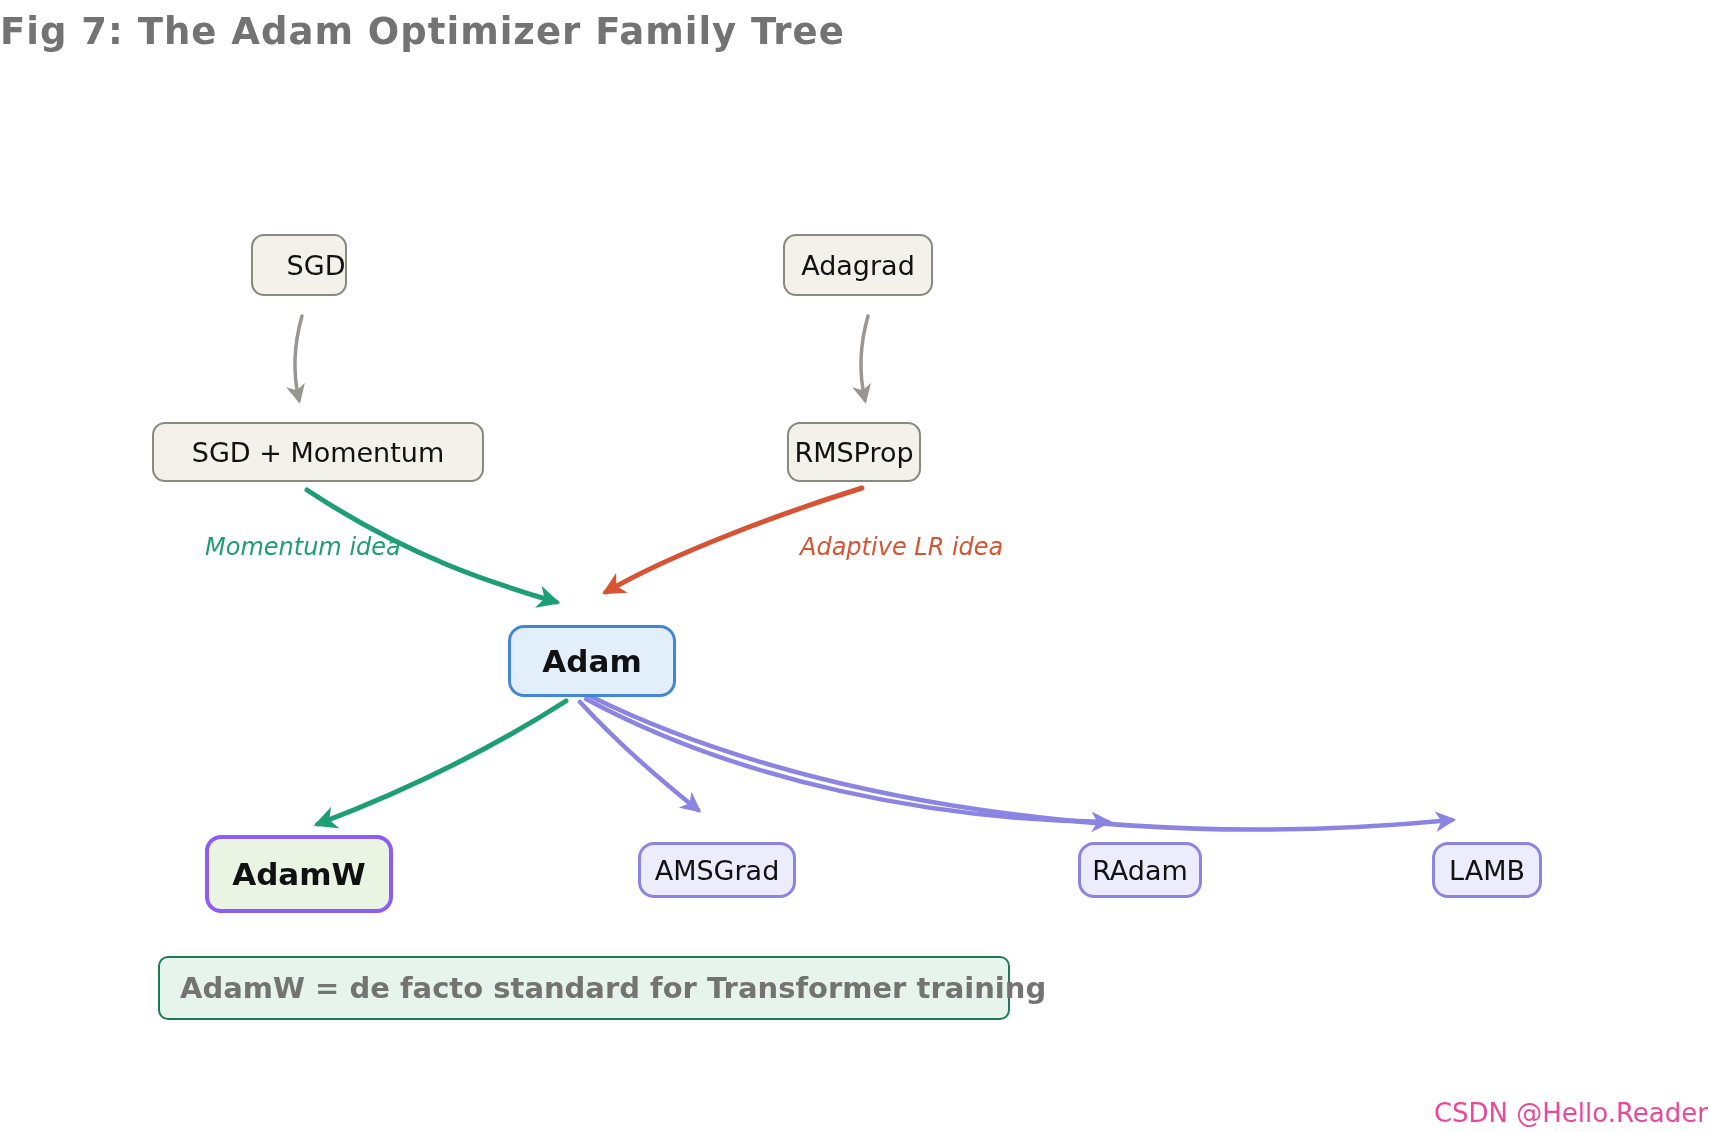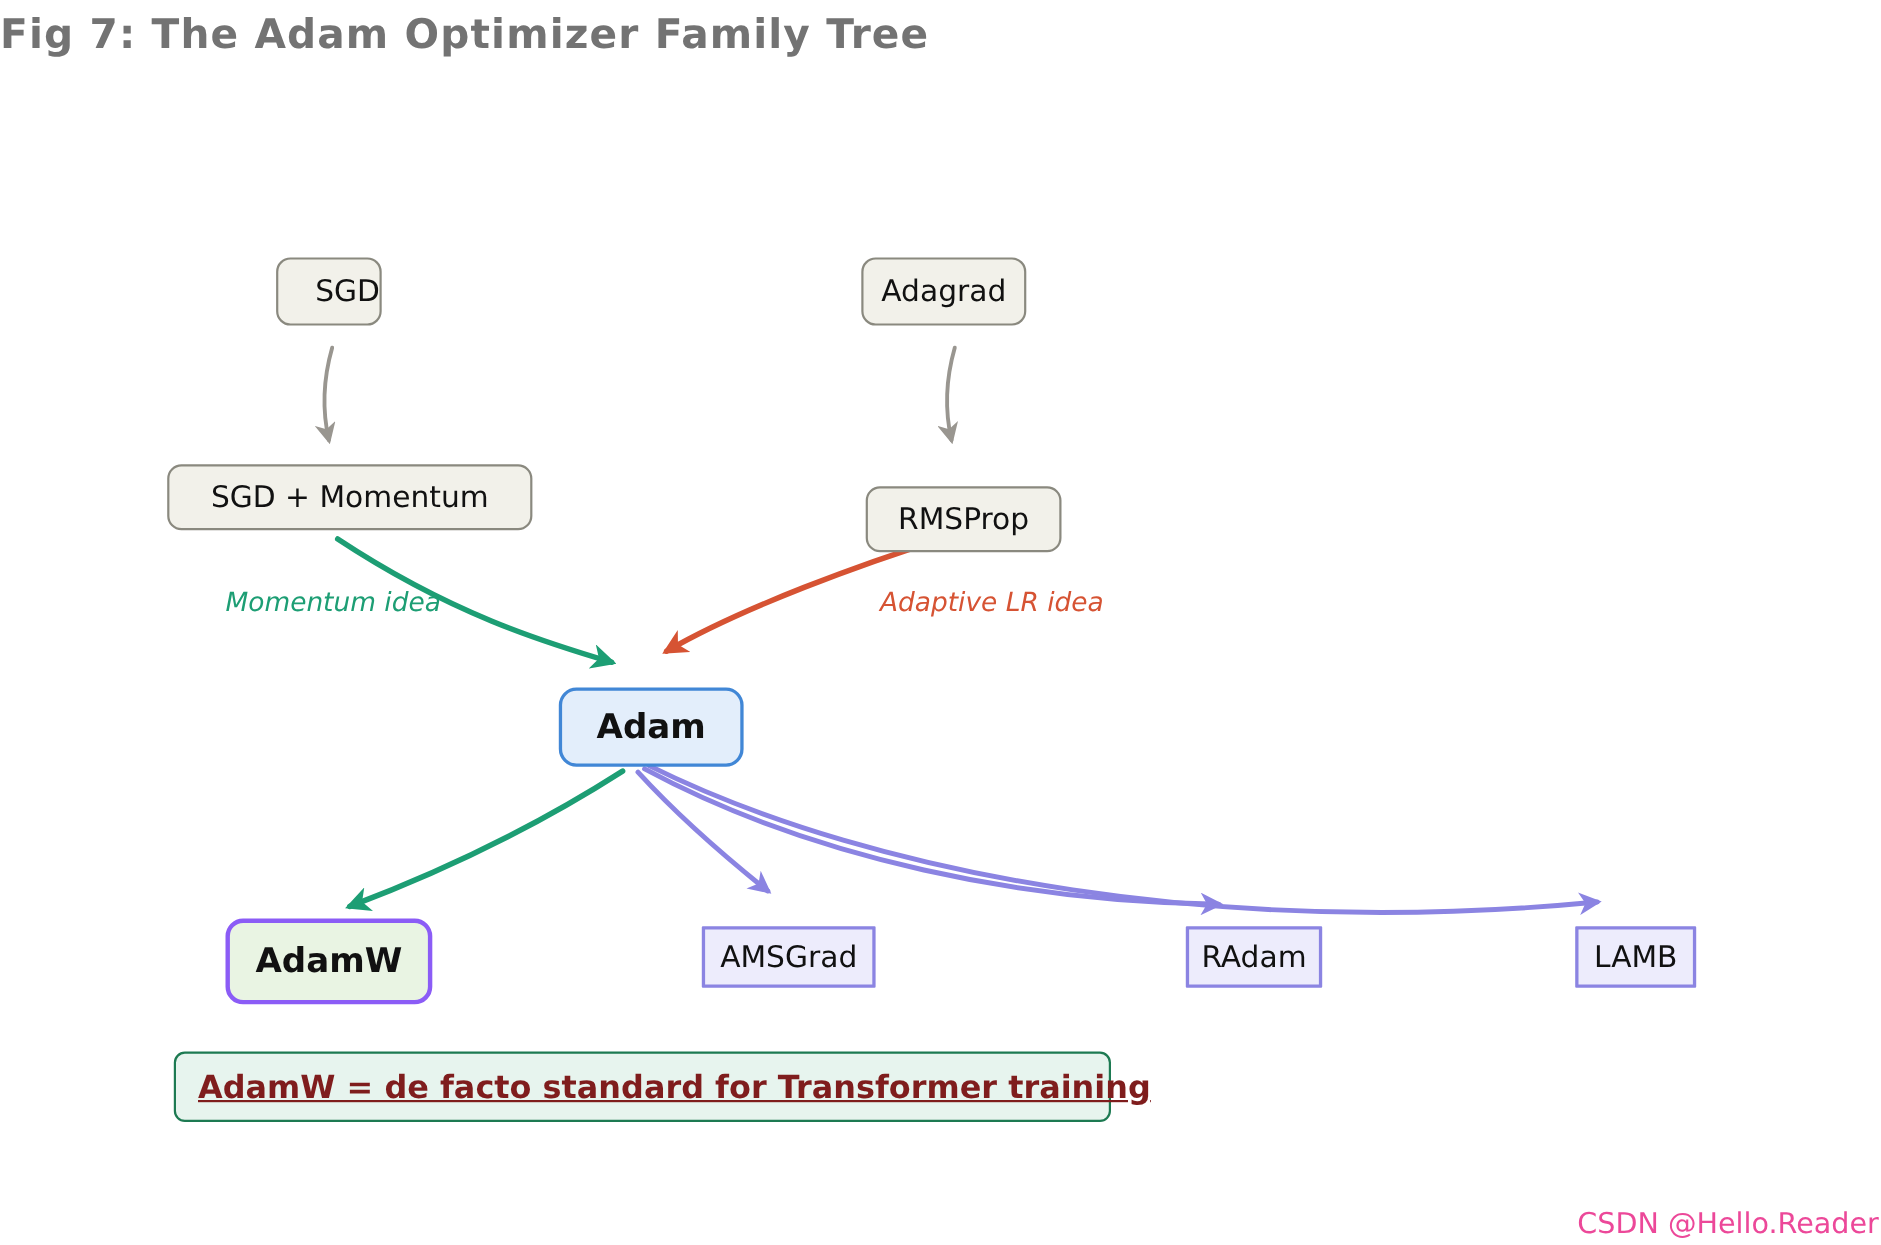--- a/index.html
+++ b/index.html
@@ -30,35 +30,35 @@
     background: #f2f1ea;
     border: 2.5px solid #8a897f;
     border-radius: 13px;
     font-size: 27px;
     color: #111111;
     white-space: nowrap;
   }
   #node-sgd        { left: 251px;  top: 234px; width: 96px;  height: 62px; padding-left: 34px; }
   #node-adagrad    { left: 783px;  top: 234px; width: 150px; height: 62px; }
   #node-sgdm       { left: 152px;  top: 422px; width: 332px; height: 60px; }
-  #node-rmsprop    { left: 787px;  top: 442px; width: 178px; height: 60px; }
+  #node-rmsprop    { left: 787px;  top: 422px; width: 134px; height: 60px; }
   #node-adam {
     left: 508px; top: 625px; width: 168px; height: 72px;
     background: #e3eefb; border: 3.5px solid #4187d6;
     border-radius: 16px; font-weight: bold; font-size: 31px;
   }
   #node-adamw {
     left: 205px; top: 835px; width: 188px; height: 78px;
     background: #e9f4e3; border: 4px solid #8b5cf6;
     border-radius: 16px; font-weight: bold; font-size: 31px;
   }
   .variant {
     background: #edecfc !important;
     border: 3px solid #8b84e2 !important;
-    border-radius: 1px;
+    border-radius: 16px;
   }
   #node-amsgrad    { left: 638px;  top: 842px; width: 158px; height: 56px; }
   #node-radam      { left: 1078px; top: 842px; width: 124px; height: 56px; }
   #node-lamb       { left: 1432px; top: 842px; width: 110px; height: 56px; }
   .edge-label {
     position: absolute;
     font-style: italic;
     font-size: 24px;
     white-space: nowrap;
   }
@@ -69,23 +69,22 @@
     left: 158px; top: 956px; width: 852px; height: 64px;
     box-sizing: border-box;
     background: #e7f4ee;
     border: 2.5px solid #1d7a52;
     border-radius: 10px;
     display: flex;
     align-items: center;
     padding-left: 20px;
     font-size: 29px;
     font-weight: bold;
-    color: #7f1d1d;
+    color: #737373;
     white-space: nowrap;
-    text-decoration: underline;
   }
   #watermark {
     position: absolute;
     right: 2px; bottom: 4px;
     font-size: 26px;
     color: #ec4899;
     white-space: nowrap;
     margin-left: 48px;
   }
 </style>

